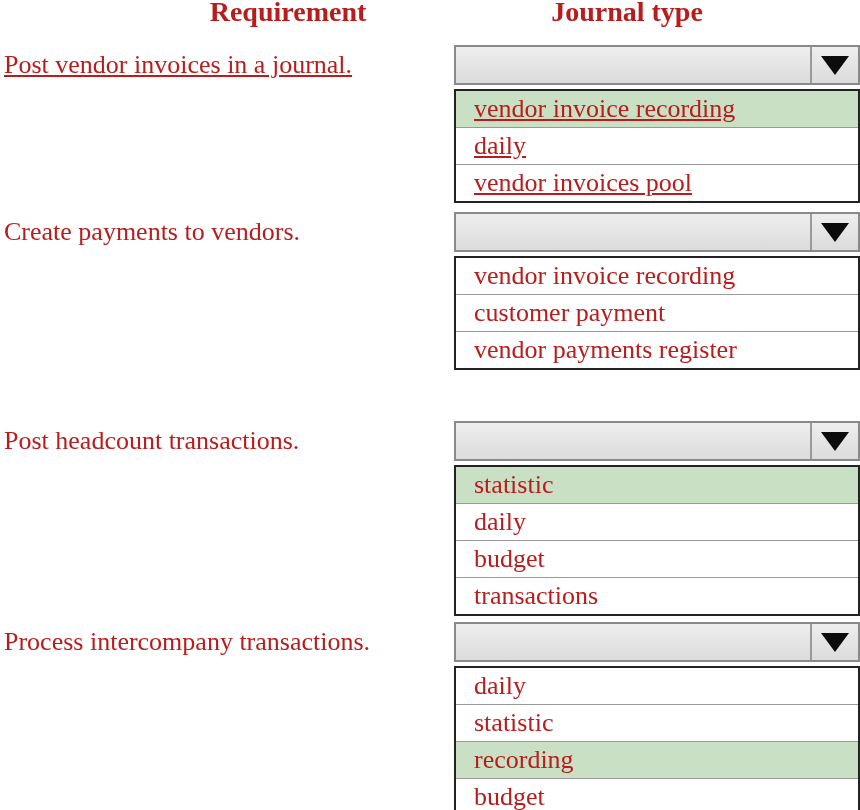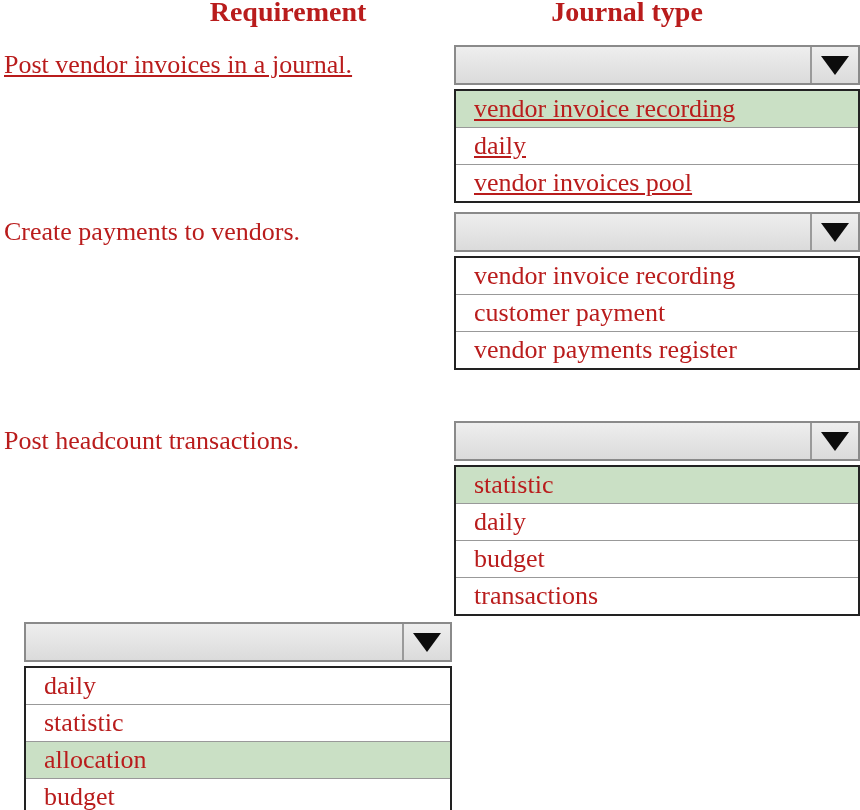--- a/index.html
+++ b/index.html
@@ -143,29 +143,30 @@
       <div class="options">
         <div class="option selected">statistic</div>
         <div class="option">daily</div>
         <div class="option">budget</div>
         <div class="option">transactions</div>
       </div>
     </div>
   </div>
 
   <div class="section sec-3">
+    <div class="req-label">Process intercompany transactions.</div>
     <div class="journal-col">
       <div class="dropdown">
         <div class="dropdown-value"></div>
         <div class="dropdown-btn">
           <span class="arrow-down"></span>
         </div>
       </div>
       <div class="options">
         <div class="option">daily</div>
         <div class="option">statistic</div>
-        <div class="option selected">allocation</div>
+        <div class="option selected">recording</div>
         <div class="option">budget</div>
       </div>
     </div>
   </div>
 
 </div>
 
 </body></html>

